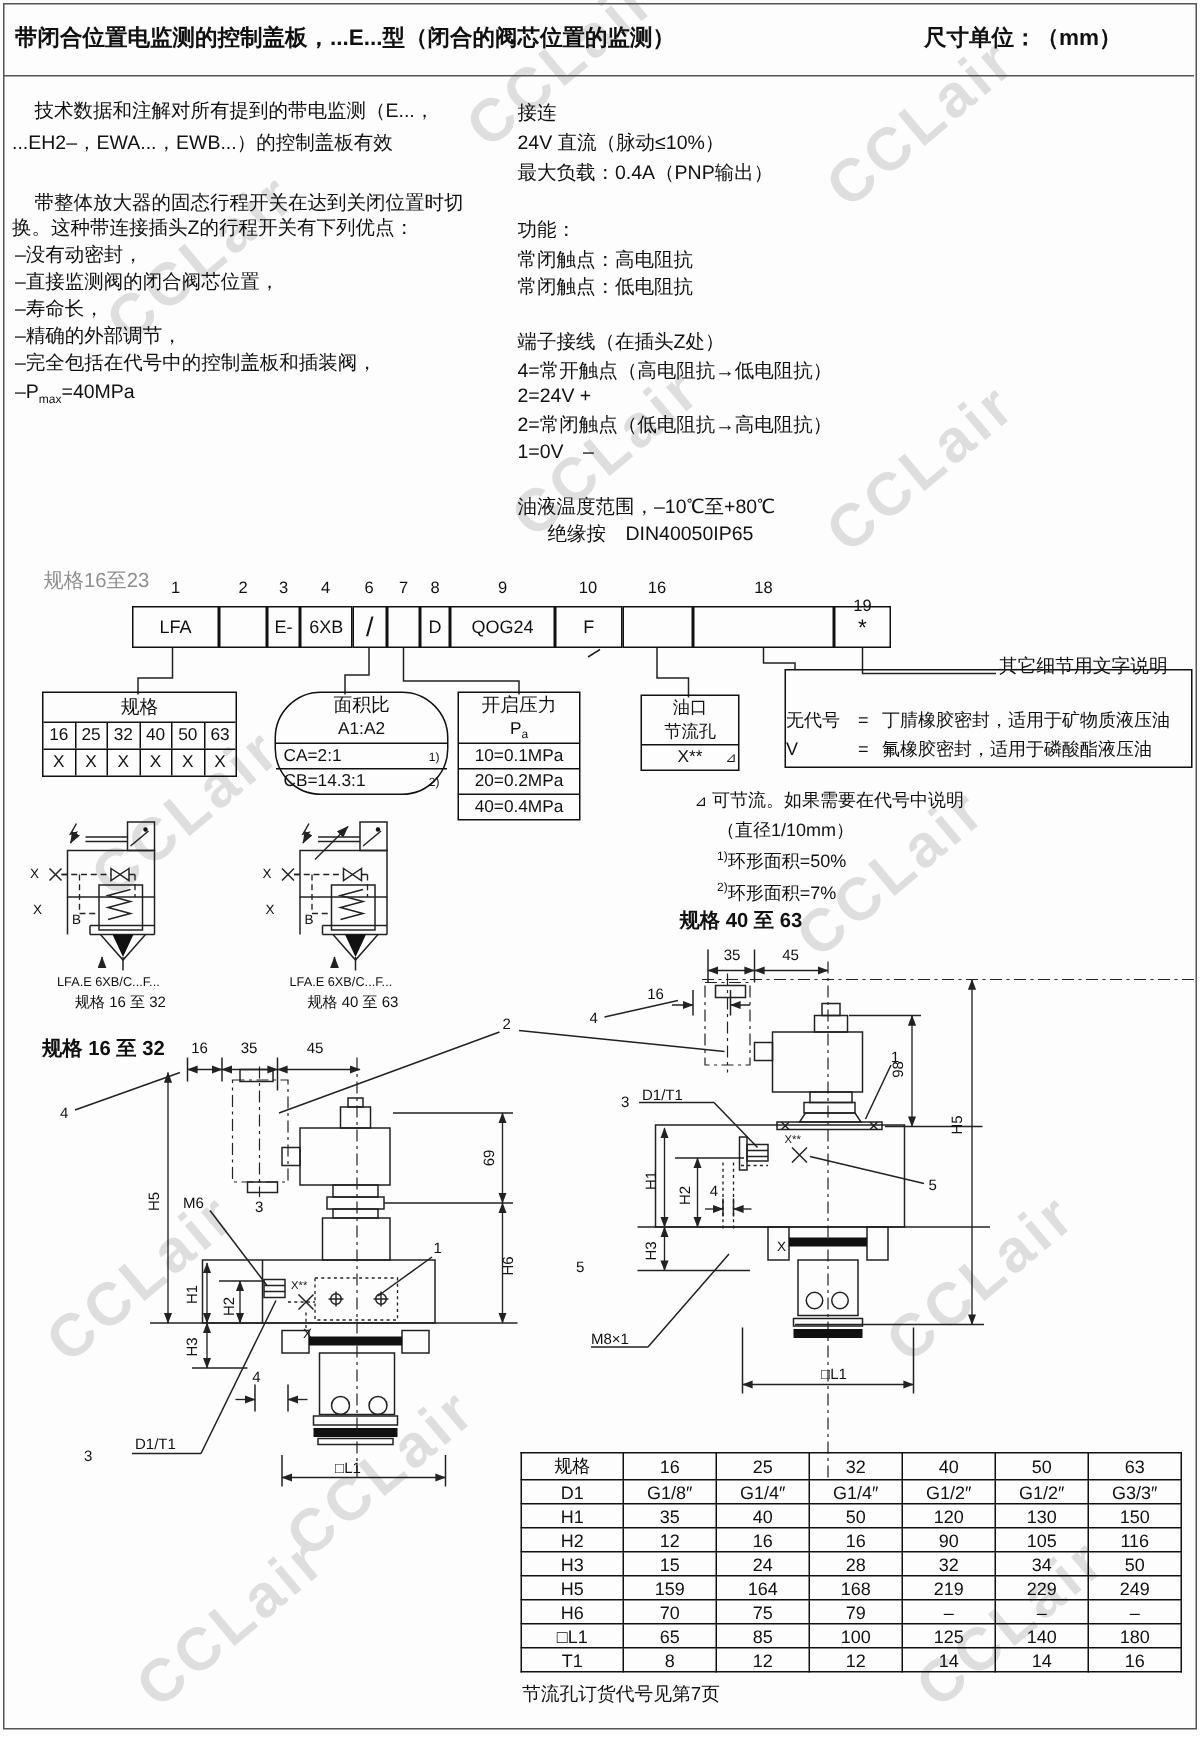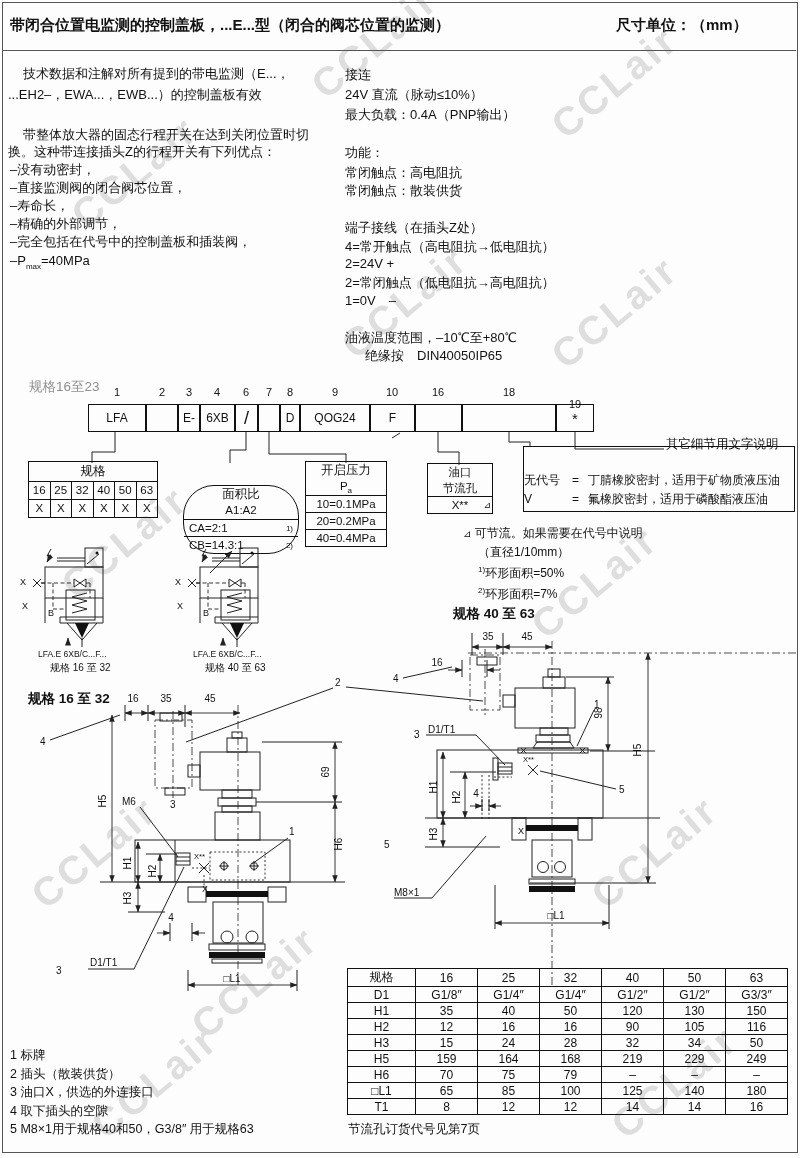--- a/index.html
+++ b/index.html
@@ -70,21 +70,21 @@
   <div class="abs z txt" style="left:10px;top:197px;">–寿命长，</div>
   <div class="abs z txt" style="left:10px;top:215px;">–精确的外部调节，</div>
   <div class="abs z txt" style="left:10px;top:233px;">–完全包括在代号中的控制盖板和插装阀，</div>
   <div class="abs z txt" style="left:10px;top:253px;"><span>–P</span><sub>max</sub><span>=40MPa</span></div>
 
   <div class="abs z txt" style="left:345px;top:66px;">接连</div>
   <div class="abs z txt" style="left:345px;top:86px;">24V 直流（脉动≤10%）</div>
   <div class="abs z txt" style="left:345px;top:106px;">最大负载：0.4A（PNP输出）</div>
   <div class="abs z txt" style="left:345px;top:144px;">功能：</div>
   <div class="abs z txt" style="left:345px;top:164px;">常闭触点：高电阻抗</div>
-  <div class="abs z txt" style="left:345px;top:182px;">常闭触点：散装供货</div>
+  <div class="abs z txt" style="left:345px;top:182px;">常闭触点：低电阻抗</div>
   <div class="abs z txt" style="left:345px;top:219px;">端子接线（在插头Z处）</div>
   <div class="abs z txt" style="left:345px;top:238px;">4=常开触点（高电阻抗→低电阻抗）</div>
   <div class="abs z txt" style="left:345px;top:256px;">2=24V +</div>
   <div class="abs z txt" style="left:345px;top:274px;">2=常闭触点（低电阻抗→高电阻抗）</div>
   <div class="abs z txt" style="left:345px;top:292px;">1=0V　–</div>
   <div class="abs z txt" style="left:345px;top:329px;">油液温度范围，–10℃至+80℃</div>
   <div class="abs z txt" style="left:365px;top:347px;">绝缘按　DIN40050IP65</div>
 
   <div class="abs z gray" style="left:5px;top:378px;font-size:13.5px;margin-left:24px;">规格16至23</div>
 
@@ -139,21 +139,21 @@
     <div style="display:flex;height:17px;line-height:17px;">
       <div style="flex:1;border-right:1px solid #111;">X</div>
       <div style="flex:1;border-right:1px solid #111;">X</div>
       <div style="flex:1;border-right:1px solid #111;">X</div>
       <div style="flex:1;border-right:1px solid #111;">X</div>
       <div style="flex:1;border-right:1px solid #111;">X</div>
       <div style="flex:1;">X</div>
     </div>
   </div>
 
-  <div class="abs z mini" style="left:183px;top:485px;width:116px;border-radius:31px;">
+  <div class="abs z mini" style="left:183px;top:461px;width:116px;border-radius:31px;">
     <div style="height:17px;line-height:17px;font-size:12.5px;">面积比</div>
     <div class="hd" style="height:16px;line-height:15px;">A1:A2</div>
     <div class="row-line flexrow" style="height:16px;text-align:right;">
       <span>CA=2:1</span>
         <sup>1)</sup>
     </div>
     <div class="flexrow" style="height:16px;">
       <span>CB=14.3:1</span>
         <sup>2)</sup>
     </div>
@@ -522,21 +522,14 @@
       <td>12</td>
       <td>12</td>
       <td>14</td>
       <td>14</td>
       <td>16</td>
     </tr>
   </tbody>
     </table>
   <div class="abs z" style="left:348px;top:1121px;font-size:12.5px;">节流孔订货代号见第7页</div>
 
-  <div class="abs z" style="left:10px;top:1046px;font-size:12.5px;line-height:18.5px;">
-    <div>1 标牌</div>
-    <div>2 插头（散装供货）</div>
-    <div>3 油口X，供选的外连接口</div>
-    <div>4 取下插头的空隙</div>
-    <div>5 M8×1用于规格40和50，G3/8″ 用于规格63</div>
-  </div>
 
 </div>
 
 </body></html>

